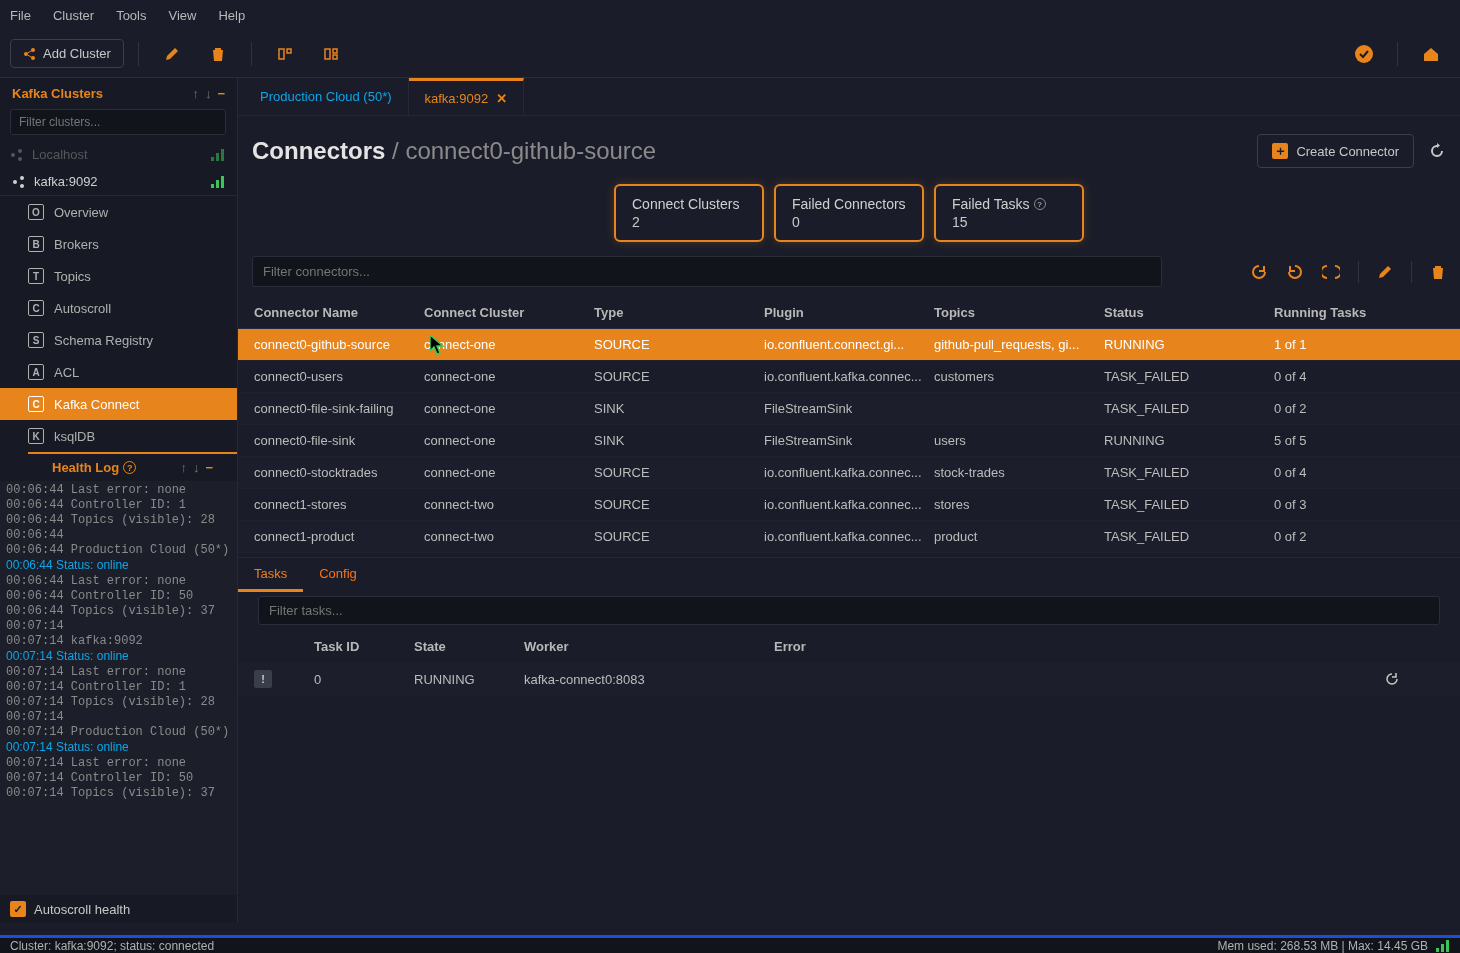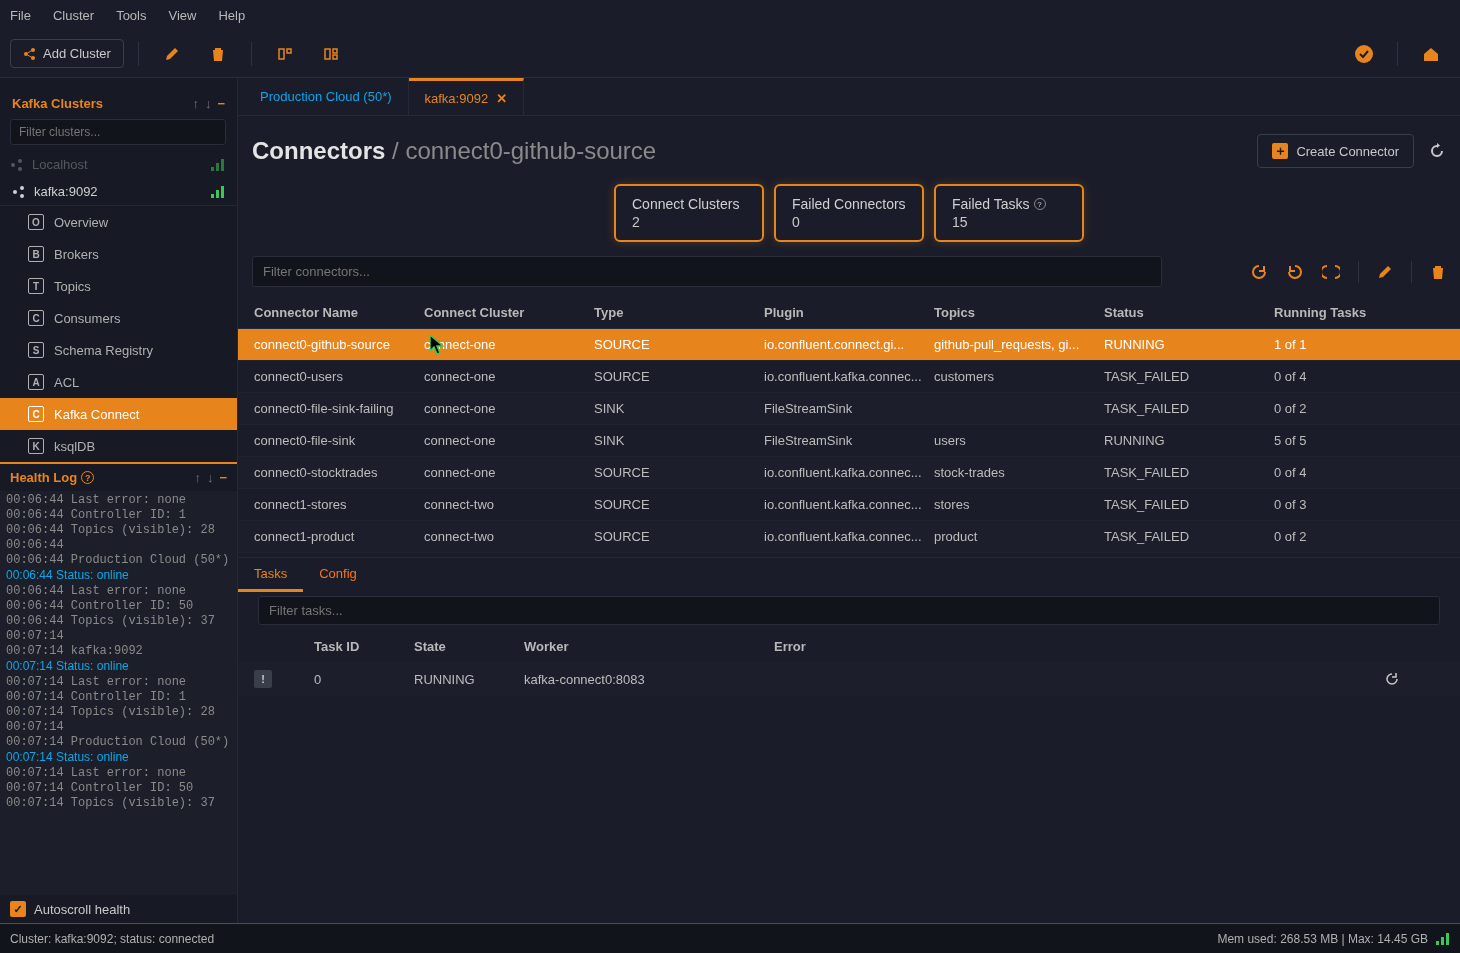--- a/index.html
+++ b/index.html
@@ -6,34 +6,34 @@
 body { background:#1a1d29; color:#c8c8c8; font-size:13px; width:1460px; height:953px; overflow:hidden; position:relative; }
 .menubar { height:30px; display:flex; align-items:center; padding:0 10px; gap:22px; color:#b8b8b8; }
 .menubar span { cursor:pointer; }
 .toolbar { height:48px; display:flex; align-items:center; padding:0 10px; gap:8px; border-bottom:1px solid #2a2d3a; }
 .btn { display:inline-flex; align-items:center; gap:6px; padding:6px 12px; border:1px solid #3a3d4a; border-radius:4px; cursor:pointer; background:transparent; color:#c8c8c8; }
 .tool-icon { width:38px; height:32px; display:inline-flex; align-items:center; justify-content:center; cursor:pointer; color:#e8841c; }
 .tool-sep { width:1px; height:24px; background:#2f3240; margin:0 6px; }
 .spacer { flex:1; }
 .main-row { display:flex; height:845px; }
 .sidebar { width:238px; background:#171a24; display:flex; flex-direction:column; border-right:1px solid #24283a; }
-.side-head { display:flex; align-items:center; padding:8px 12px 4px; color:#e8841c; font-weight:600; gap:11px;margin-top:10px; }
+.side-head { display:flex; align-items:center; padding:8px 12px 4px; color:#e8841c; font-weight:600; gap:11px; }
 .side-head-controls { margin-left:auto; display:flex; gap:6px; color:#777; }
 .filter-input { margin:4px 10px 6px; background:#12141c; border:1px solid #2a2d3a; border-radius:3px; padding:5px 8px; color:#999; width:216px; font-size:12px; }
 .clusters-list { overflow:hidden; }
 .cluster-item { display:flex; align-items:center; gap:8px; padding:6px 12px; cursor:pointer; color:#888; }
 .cluster-item.faded { opacity:.55;padding-left:10px; }
 .cluster-item.active { color:#cfcfcf; }
 .signal-icon { margin-left:auto; }
 .tree { border-top:1px solid #24283a; }
 .tree-item { display:flex; align-items:center; gap:10px; padding:8px 14px 8px 28px; cursor:pointer; color:#b0b0b0; }
 .tree-item.sel { background:#e8841c; color:#fff; }
 .square-badge { display:inline-flex; align-items:center; justify-content:center; width:16px; height:16px; border:1.5px solid currentColor; border-radius:2px; font-size:10px; font-weight:700; }
 .cluster-ht { display:flex; align-items:center; gap:10px; padding:8px 14px; cursor:pointer; color:#b0b0b0; border-top:1px solid #24283a; }
-.health-head { display:flex; align-items:center; padding:6px 10px; color:#e8841c; font-weight:600; border-top:2px solid #e8841c; }
+.health-head { display:flex; align-items:center; padding:6px 24px; color:#e8841c; font-weight:600; border-top:2px solid #e8841c;margin-left:28px; }
 .health-log { flex:1; background:#1c1f2a; font-family:"Courier New",monospace; font-size:12px; line-height:15px; padding:2px 6px; color:#8a8a8a; overflow:hidden; white-space:pre; }
 .health-log .g { color:#0ea5e9; }
 .autoscroll { display:flex; align-items:center; gap:8px; padding:6px 10px; background:#171a24; }
 .checkbox { width:16px; height:16px; background:#e8841c; border-radius:2px; display:inline-flex; align-items:center; justify-content:center; color:#1a1d29; font-size:11px; font-weight:900; }
 .content { flex:1; display:flex; flex-direction:column; }
 .tabs { display:flex; height:38px; border-bottom:1px solid #24283a; padding-left:6px; }
 .tab { display:flex; align-items:center; gap:8px; padding:0 16px; cursor:pointer; color:#0ea5e9; border-right:1px solid #24283a; }
 .tab.active { color:#e8841c; border-top:3px solid #e8841c; background:#1a1d29; }
 .tab .close { color:#e8841c; font-weight:700; }
 .page-head { display:flex; align-items:center; padding:18px 14px 12px; }
@@ -59,21 +59,21 @@
 .cell-ellipsis { white-space:nowrap; overflow:hidden; text-overflow:ellipsis; padding-right:10px; }
 .subtabs { display:flex; border-top:1px solid #24283a; margin-top:4px; }
 .subtab { padding:8px 16px; cursor:pointer; color:#f97316; }
 .subtab.active { color:#e8841c; border-bottom:3px solid #e8841c; }
 .task-filter { margin:4px 20px 6px; }
 .task-filter input { width:100%; background:#12141c; border:1px solid #2a2d3a; border-radius:3px; padding:6px 10px; color:#999; font-size:13px; }
 .task-table .hdr2, .task-table .row2 { display:grid; grid-template-columns: 60px 100px 110px 250px 1fr 60px; padding:8px 16px; align-items:center; }
 .task-table .hdr2 { color:#b8b8b8; font-weight:600; }
 .task-table .row2 { color:#bcbcbc; background:#1c1f2b; }
 .warn-badge { width:18px; height:18px; background:#3a3d4a; color:#c8c8c8; display:inline-flex; align-items:center; justify-content:center; border-radius:2px; font-weight:700; font-size:11px; }
-.statusbar { position:absolute; bottom:0; left:0; right:0; height:30px; display:flex; align-items:center; padding:0 10px; background:#12141c; border-top:1px solid #1d4ed8; color:#b0b0b0; font-size:12px; }
+.statusbar { position:absolute; bottom:0; left:0; right:0; height:18px; display:flex; align-items:center; padding:0 10px; background:#12141c; border-top:3px solid #1d4ed8; color:#b0b0b0; font-size:12px; }
 .statusbar .right { margin-left:auto; display:flex; align-items:center; gap:8px; }
 svg { display:block; }
 .cursor-arrow { position:absolute; left:430px; top:335px; pointer-events:none; }
 </style>
 </head>
 <body>
 
 <div class="menubar">
   <span>File</span>
   <span>Cluster</span>
@@ -190,21 +190,21 @@
         <div class="tree-item">
           <span class="square-badge">B</span>
           <span>Brokers</span>
         </div>
         <div class="tree-item">
           <span class="square-badge">T</span>
           <span>Topics</span>
         </div>
         <div class="tree-item">
           <span class="square-badge">C</span>
-          <span>Consumers</span>
+          <span>Autoscroll</span>
         </div>
         <div class="tree-item">
           <span class="square-badge">S</span>
           <span>Schema Registry</span>
         </div>
         <div class="tree-item">
           <span class="square-badge">A</span>
           <span>ACL</span>
         </div>
         <div class="tree-item sel">

